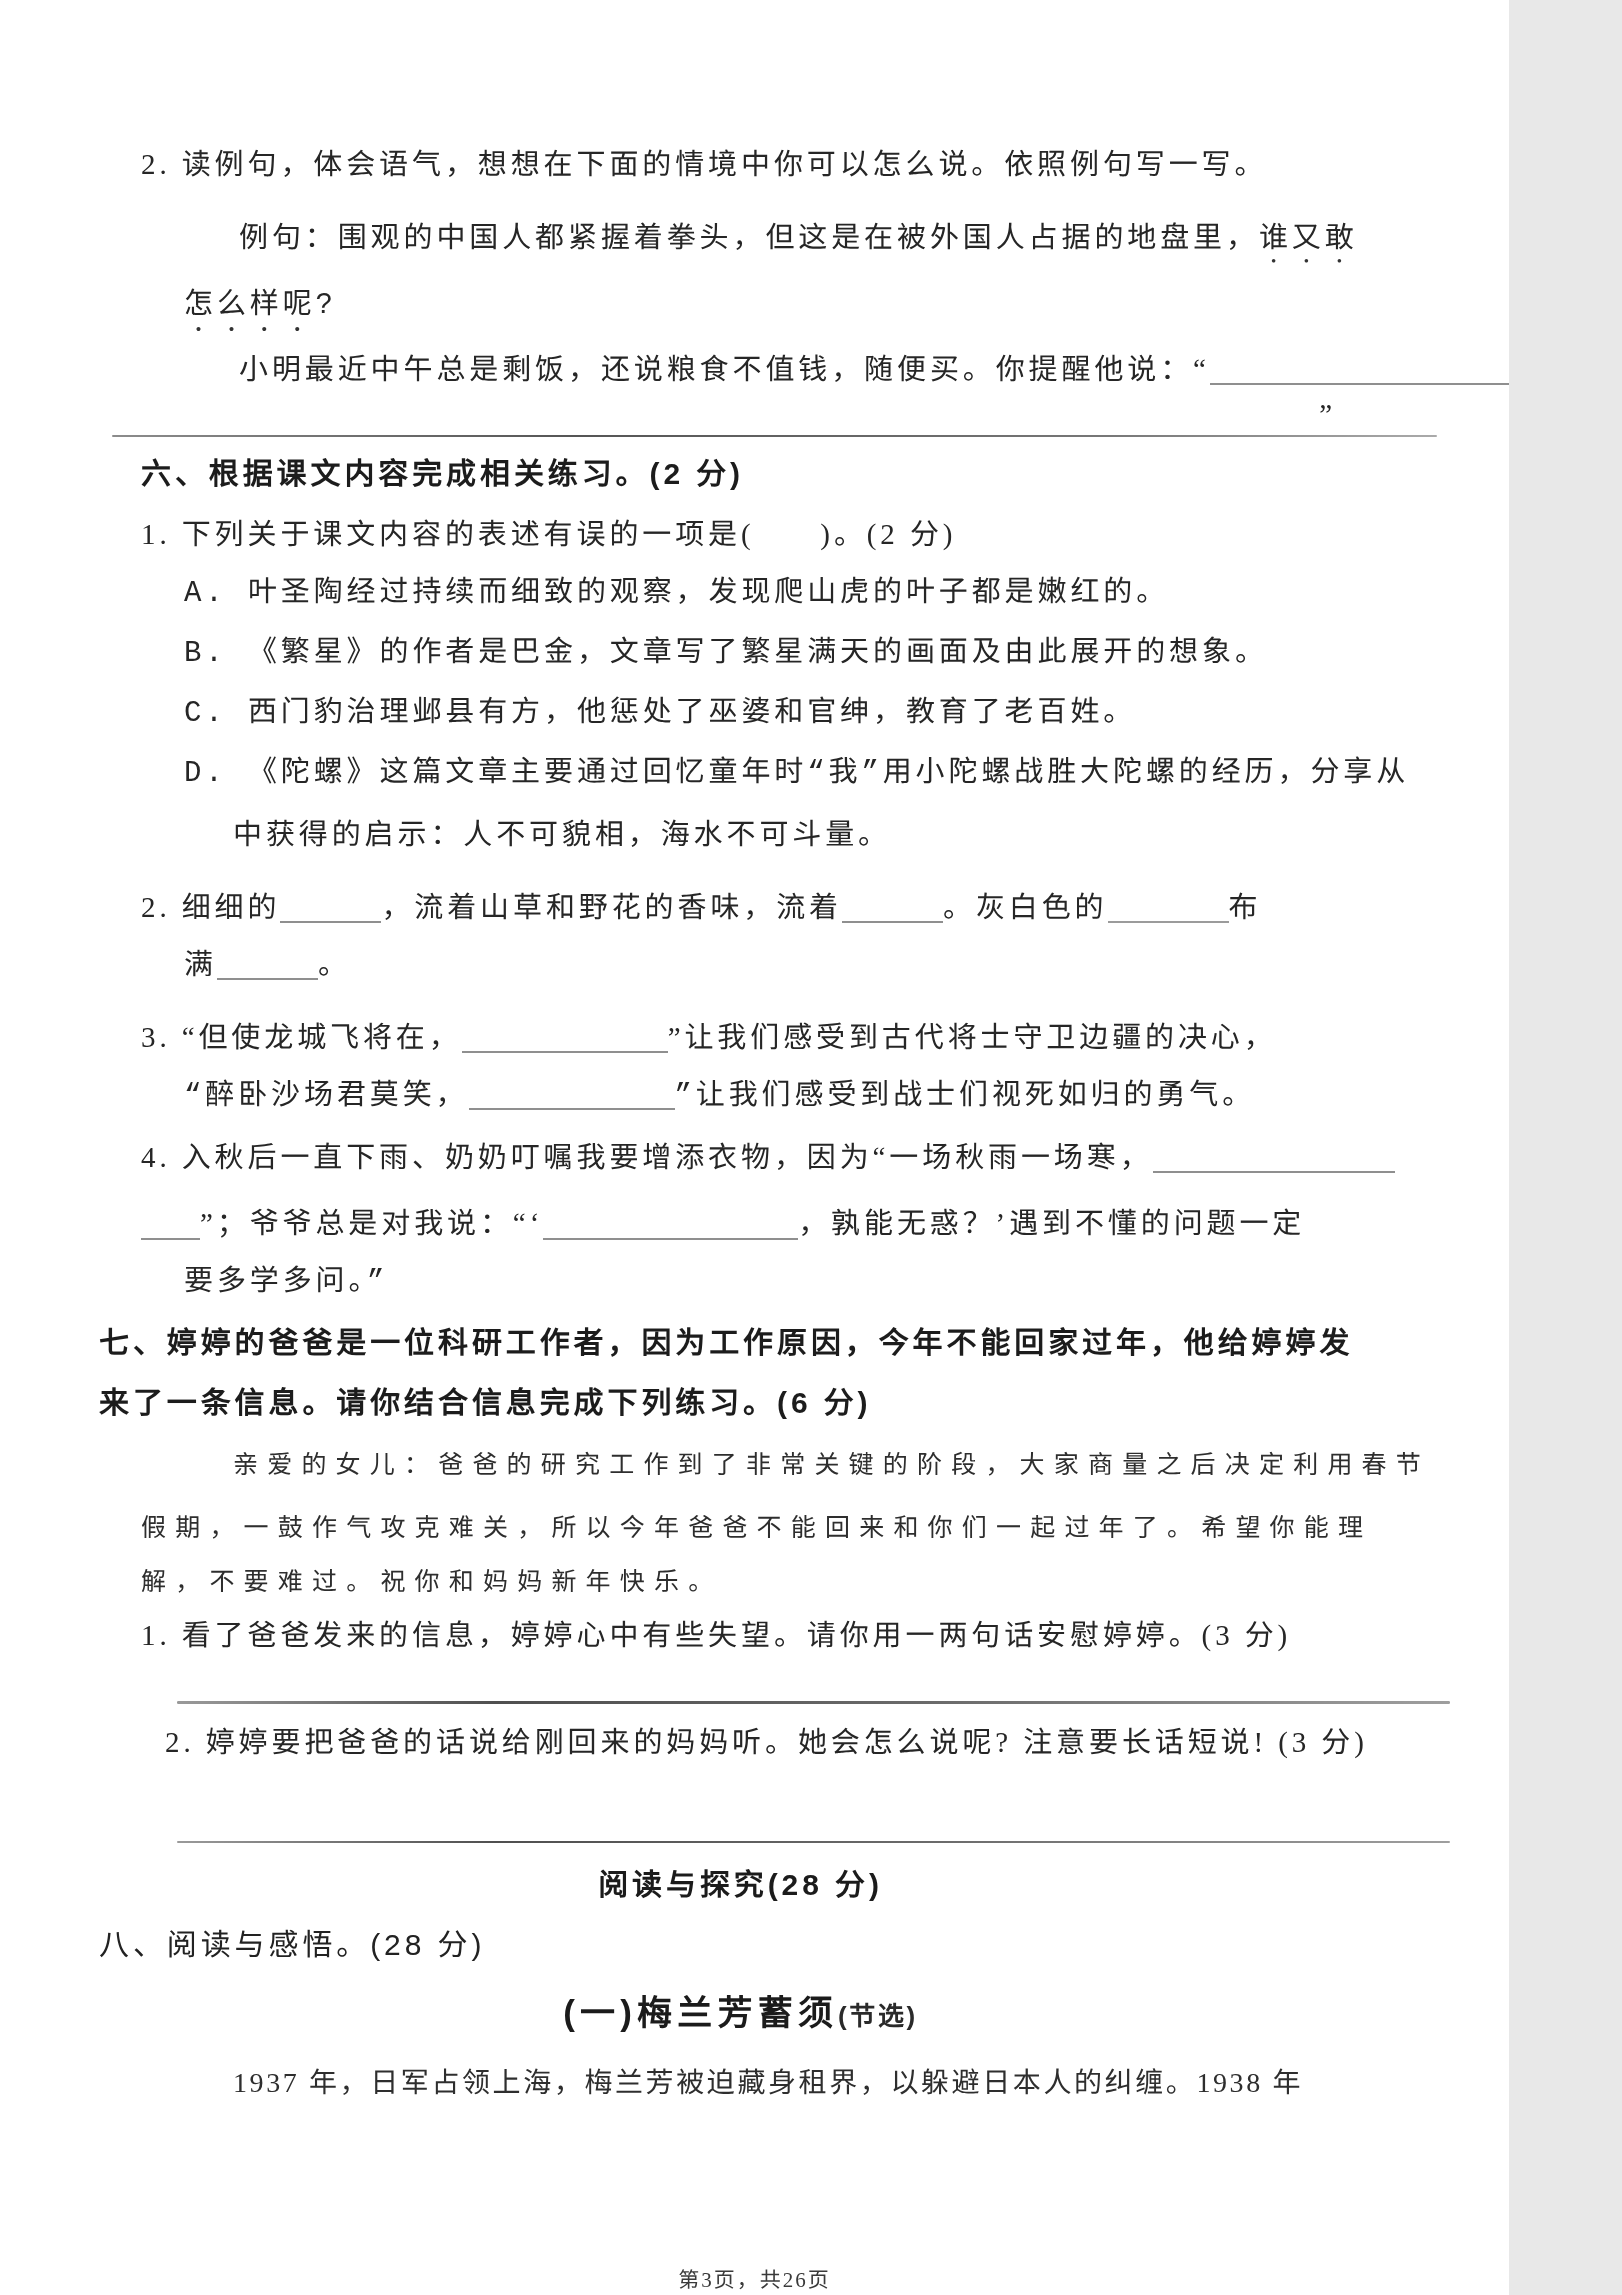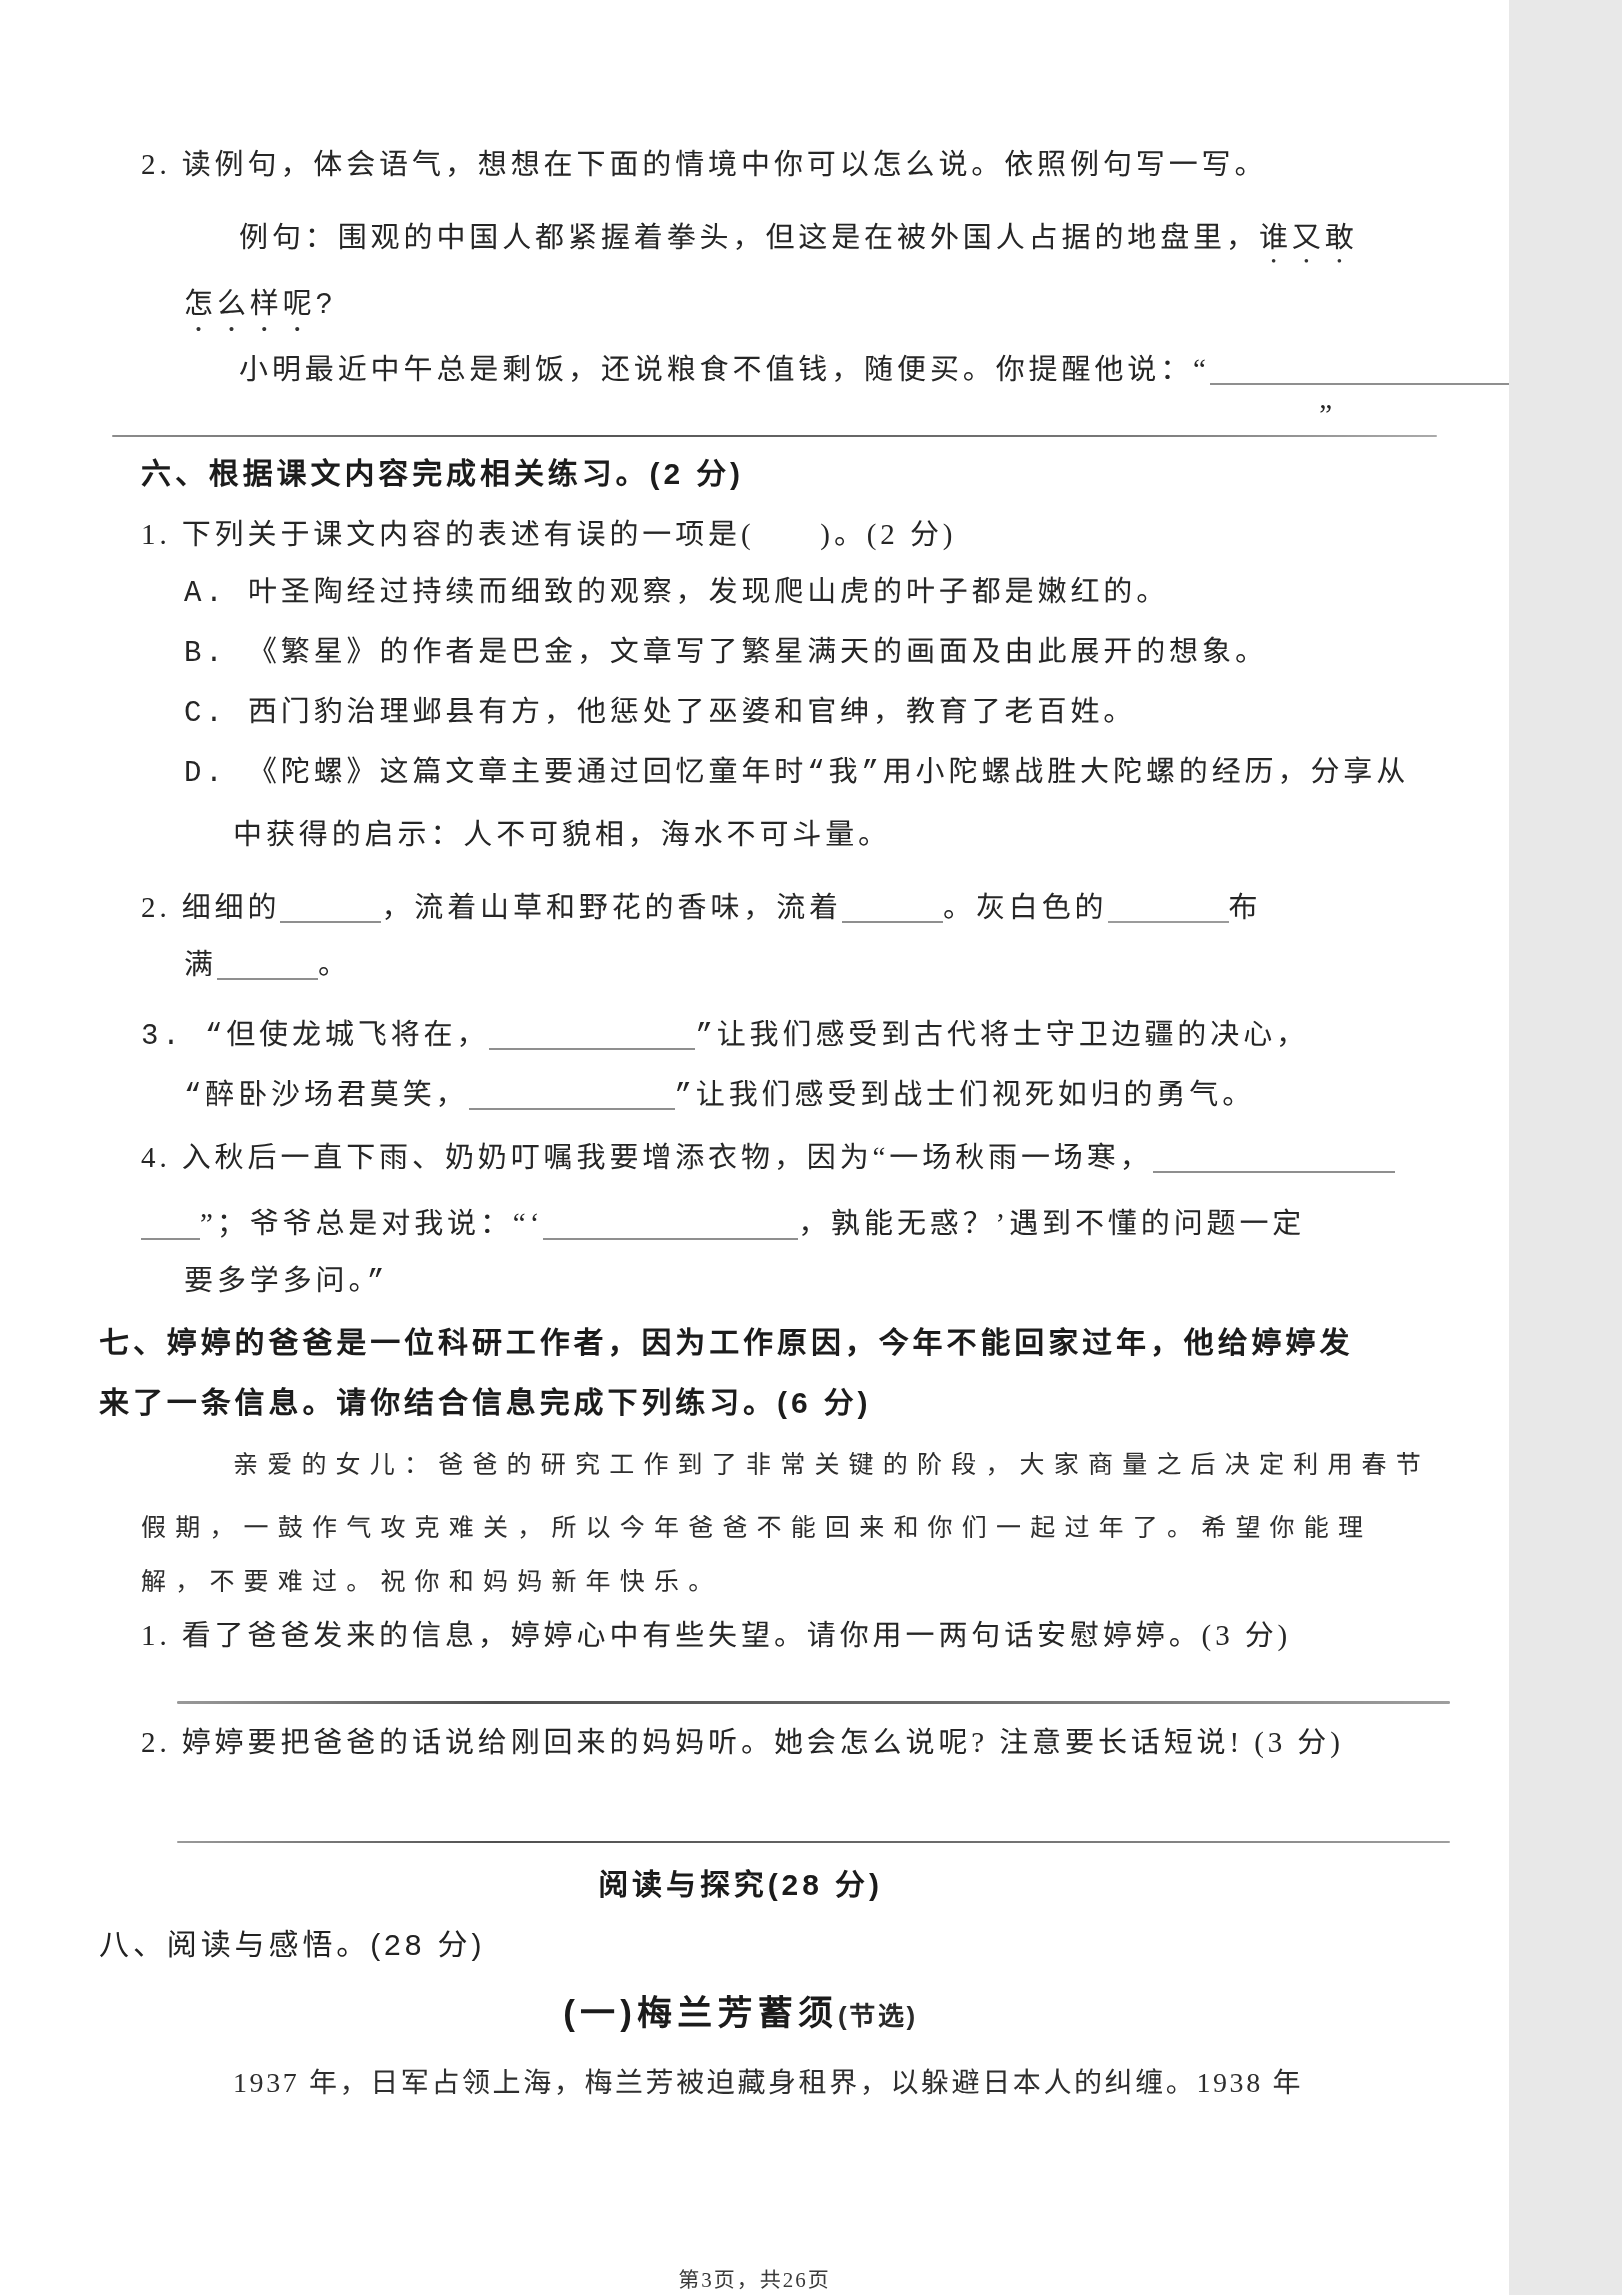--- a/index.html
+++ b/index.html
@@ -87,22 +87,22 @@
   .opening{
     font-size:28px;line-height:60px;letter-spacing:2.6px;
     white-space:nowrap;color:#2e2e2e;
   }
   .footer{
     position:absolute;left:0;right:0;top:2228px;
     text-align:center;font-size:21px;letter-spacing:2px;color:#3a3a3a;
     font-family:"Liberation Serif", serif;
     margin-top:35px;
   }
-  .mt8{margin-top:5.2px;}  .mt10{margin-top:6.5px;}  .mt12{margin-top:7.9px;}
-  .mt15{margin-top:9.8px;font-family:Liberation Mono, monospace;} .mt18{margin-top:11.8px;} .mt20{margin-top:13px;}
+  .mt8{margin-top:5.2px;}  .mt10{margin-top:6.5px;}  .mt12{margin-top:7.9px;margin-left:24px;}
+  .mt15{margin-top:9.8px;} .mt18{margin-top:11.8px;} .mt20{margin-top:13px;}
   .mt55{margin-top:36px;} .mt105{margin-top:69px;}
 </style>
 </head>
 <body>
 
 <div class="page">
   <div class="content">
 
     <div class="l">
       <span>2. 读例句，体会语气，想想在下面的情境中你可以怎么说。依照例句写一写。</span>

